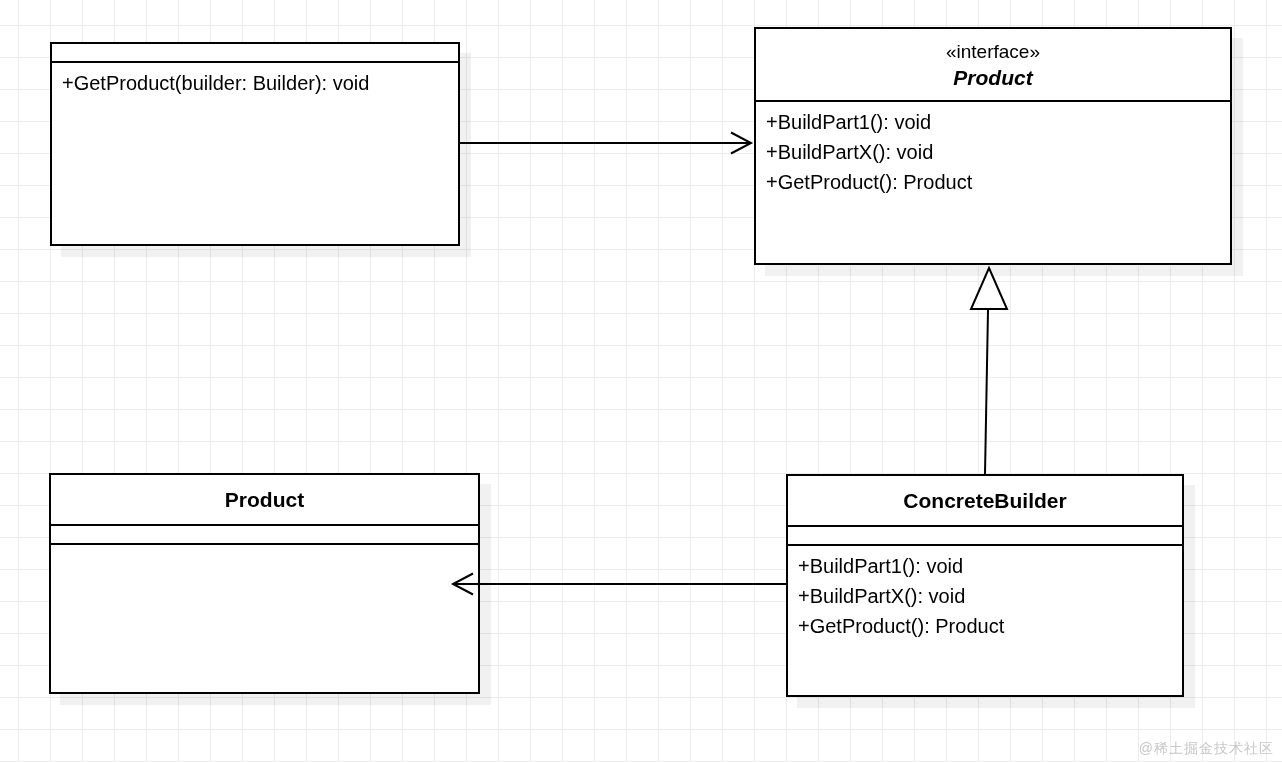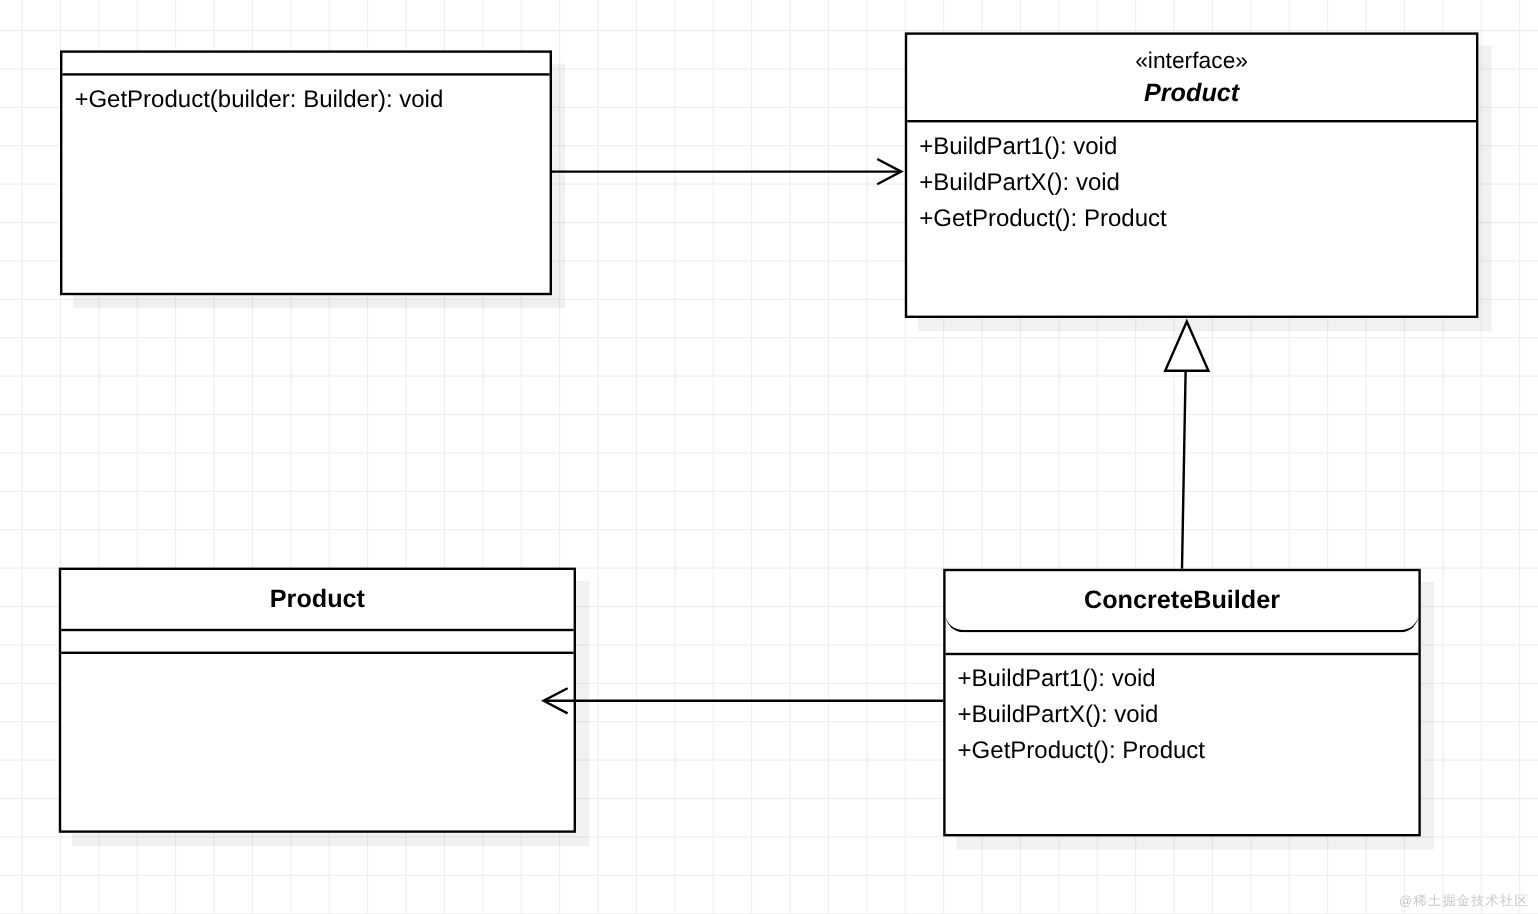--- a/index.html
+++ b/index.html
@@ -73,35 +73,35 @@
   #director .attrs { height: 19px; }
 
   #builder        { left: 754px; top: 27px;  width: 478px; height: 238px; }
   #builder .title  { height: 73px; }
 
   #product        { left: 49px;  top: 473px; width: 431px; height: 221px; }
   #product .title  { height: 51px; }
   #product .attrs  { height: 19px; }
 
   #concrete-builder { left: 786px; top: 474px; width: 398px; height: 223px; }
-  #concrete-builder .title { height: 51px; border-radius: 15px; }
+  #concrete-builder .title { height: 51px; }
   #concrete-builder .attrs { height: 19px; }
 
   .edges {
     position: absolute;
     left: 0; top: 0;
     width: 1282px; height: 762px;
     pointer-events: none;
   }
 
   .watermark {
     position: absolute;
     right: 8px;
     bottom: 4px;
-    font-size: 11px;
+    font-size: 14px;
     color: #c7c7c7;
     letter-spacing: 1px;
     user-select: none;
   }
 </style>
 </head>
 <body>
 
 <div class="canvas">
 

